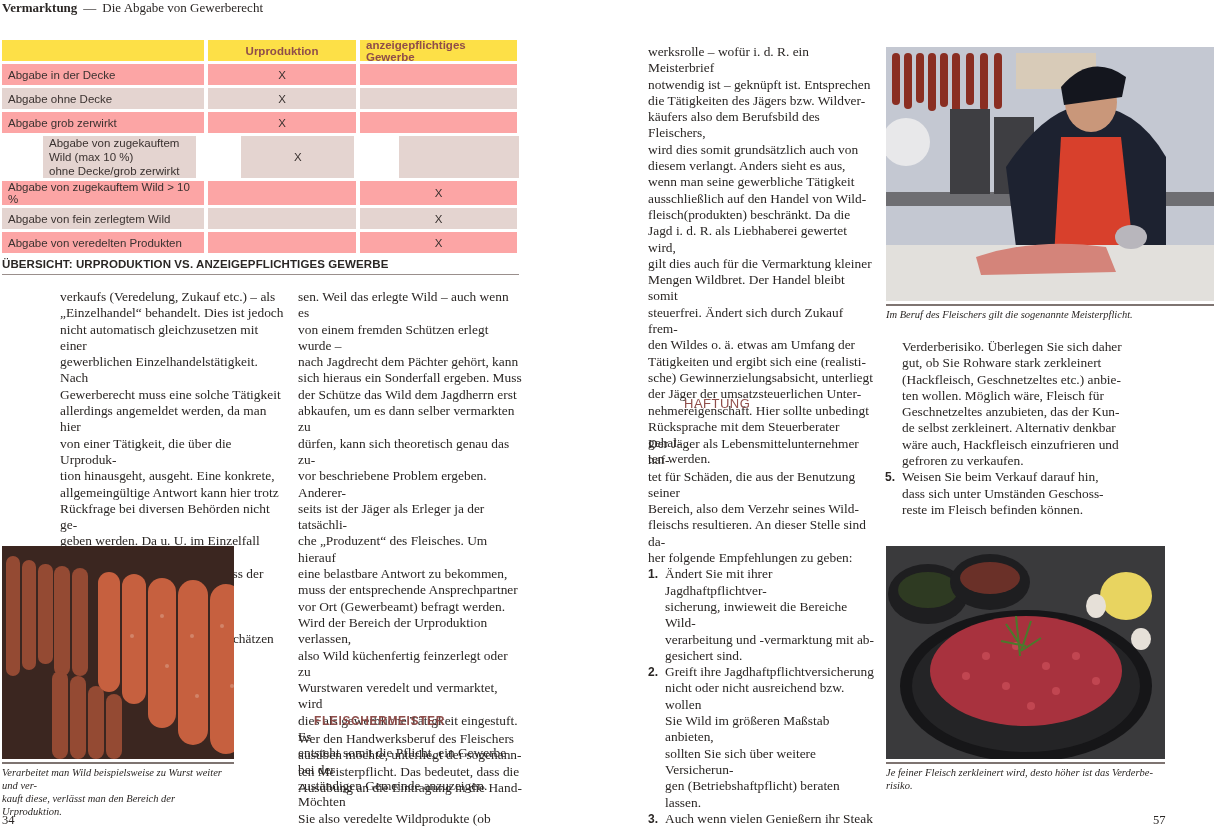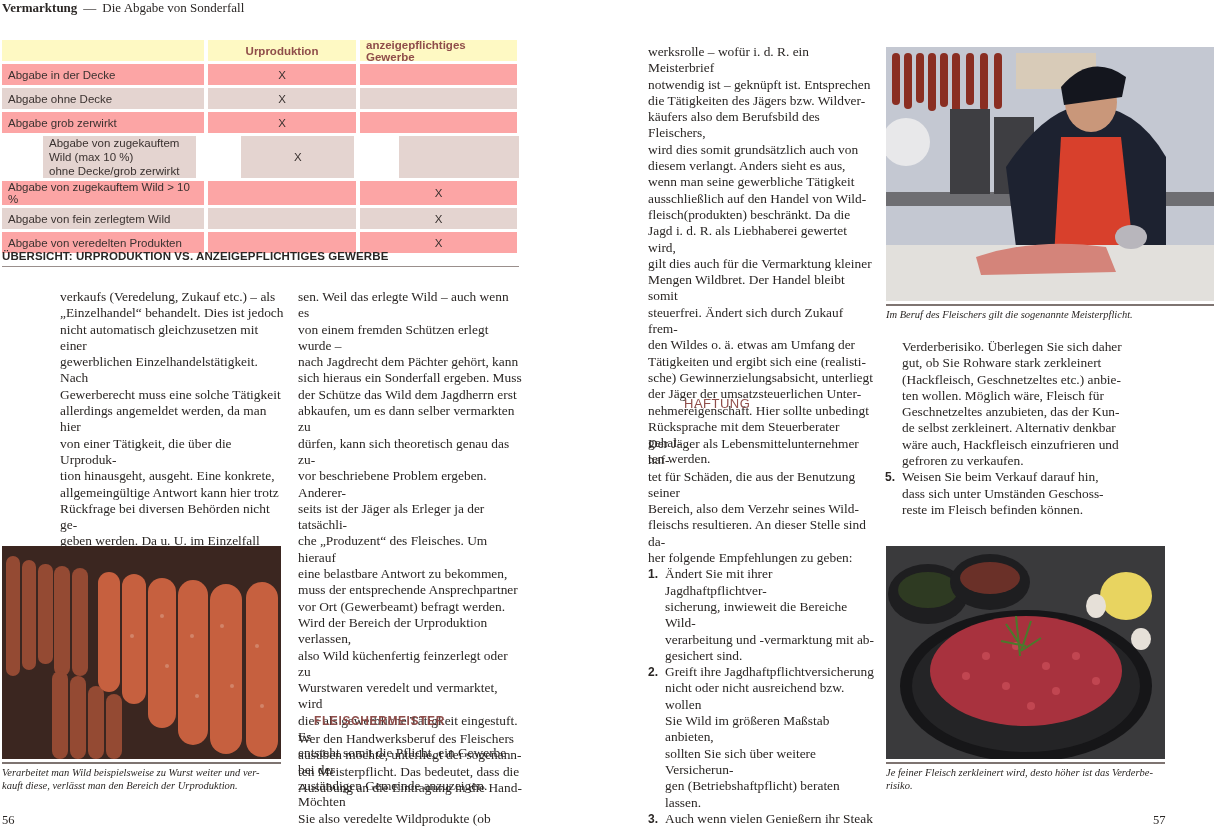--- a/index.html
+++ b/index.html
@@ -10,25 +10,25 @@
   .running-head .rh-section { font-weight: bold; font-family: Liberation Serif, serif; }
   .running-head .rh-dash { margin: 0 6px; }
 
   
   .overview-table { position: absolute; left: 2px; top: 40px; width: 517px; font-family: "Liberation Sans", sans-serif; font-size: 11.5px; color: #3a3230; }
   .t-row { display: flex; gap: 4px; margin-bottom: 3px; }
   .t-cell { display: flex; align-items: center; padding: 0 6px; min-height: 21px; }
   .t-c0 { width: 202px; }
   .t-c1 { width: 148px; justify-content: center; }
   .t-c2 { width: 157px; justify-content: center; }
-  .t-head .t-cell { background: #fef9c3; color: #8f4d4a; font-weight: bold; height: 18px; }
+  .t-head .t-cell { background: #fde047; color: #8f4d4a; font-weight: bold; height: 18px; }
   .t-row.shade .t-cell { background: #e4d4d0; }
   .t-row.light .t-cell { background: #fca5a5; }
   .t-row.tall .t-cell { min-height: 37px; line-height: 14px; margin-left: 41px; }
-  .table-caption { position: absolute; left: 2px; top: 250px; width: 517px; font-family: "Liberation Sans", sans-serif; font-size: 11.5px; font-weight: bold; color: #2a2624; padding-bottom: 4px; border-bottom: 1.5px solid #9a8f8c; letter-spacing: 0.1px; }
+  .table-caption { position: absolute; left: 2px; top: 258px; width: 517px; font-family: "Liberation Sans", sans-serif; font-size: 11.5px; font-weight: bold; color: #2a2624; padding-bottom: 4px; border-bottom: 1.5px solid #9a8f8c; letter-spacing: 0.1px; }
 
   
   .col { position: absolute; font-family: "Liberation Serif", serif; font-size: 13.4px; line-height: 16.3px; color: #2a2624; }
   .col p { white-space: pre-line; }
   .col-a { left: 60px; top: 289px; width: 225px; }
   .col-b { left: 298px; top: 289px; width: 224px; }
   .col-b2 { left: 298px; top: 731px; width: 224px; }
   .col-c { left: 648px; top: 44px; width: 226px; }
   .col-d { left: 902px; top: 339px; width: 220px; }
 
@@ -40,36 +40,36 @@
   .list li { display: flex; }
   .list .num { width: 17px; flex-shrink: 0; font-family: "Liberation Sans", sans-serif; font-weight: bold; font-size: 12px; color: #2a2624; }
   .list .txt { white-space: pre-line; }
 
   
   .figure { position: absolute; }
   .fig-img { position: relative; overflow: hidden; }
   .fig-rule { height: 1.5px; background: #7e7471; margin-top: 3px; }
   .fig-caption { font-family: "Liberation Serif", serif; font-style: italic; font-size: 10.5px; line-height: 13px; color: #2a2624; margin-top: 2px; white-space: pre-line; }
 
-  .fig-sausage { left: 2px; top: 546px; width: 279px; }
+  .fig-sausage { left: 2px; top: 546px; width: 232px; }
   .fig-sausage .fig-img { height: 213px; background: linear-gradient(180deg, #3a2a24 0%, #5a3528 30%, #8a4a34 60%, #4a2a20 100%); }
   .fig-butcher { left: 886px; top: 47px; width: 382px; }
   .fig-butcher .fig-img { height: 254px; background: linear-gradient(180deg, #c8ccd6 0%, #b8bcc6 40%, #8a8a8e 65%, #d6d0cc 100%); }
   .fig-mince { left: 886px; top: 546px; width: 279px; }
   .fig-mince .fig-img { height: 213px; background: radial-gradient(ellipse at 45% 60%, #3a3a3a 0%, #2a2a2a 60%, #4a4a4a 100%); }
 
   .page-num { position: absolute; top: 813px; font-family: "Liberation Serif", serif; font-size: 12.5px; color: #2a2624; }
   .page-left { left: 2px; }
   .page-right { left: 1153px; }
 </style>
 </head>
 <body>
 
 <div class="running-head">
-  <span class="rh-section">Vermarktung</span><span class="rh-dash">—</span><span>Die Abgabe von Sonderfall</span>
+  <span class="rh-section">Vermarktung</span><span class="rh-dash">—</span><span>Die Abgabe von Gewerberecht</span>
 </div>
 
 <div class="overview-table">
   <div class="t-row t-head">
     <div class="t-cell t-c0"></div>
     <div class="t-cell t-c1">Urproduktion</div>
     <div class="t-cell t-c2">anzeigepflichtiges Gewerbe</div>
   </div>
   <div class="t-row light">
     <div class="t-cell t-c0">Abgabe in der Decke</div>
@@ -195,21 +195,21 @@
           <circle cx="260" cy="160" r="2"></circle>
           <circle cx="130" cy="90" r="2"></circle>
       </g>
     </svg>
   </div>
   <div class="fig-rule"></div>
   <div class="fig-caption">Verarbeitet man Wild beispielsweise zu Wurst weiter und ver-
 kauft diese, verlässt man den Bereich der Urproduktion.</div>
 </div>
 
-<div class="page-num page-left">56</div>
+<div class="page-num page-left">34</div>
 
 <div class="col col-c">
   <p>werksrolle – wofür i. d. R. ein Meisterbrief
 notwendig ist – geknüpft ist. Entsprechen
 die Tätigkeiten des Jägers bzw. Wildver-
 käufers also dem Berufsbild des Fleischers,
 wird dies somit grundsätzlich auch von
 diesem verlangt. Anders sieht es aus,
 wenn man seine gewerbliche Tätigkeit
 ausschließlich auf den Handel von Wild-

